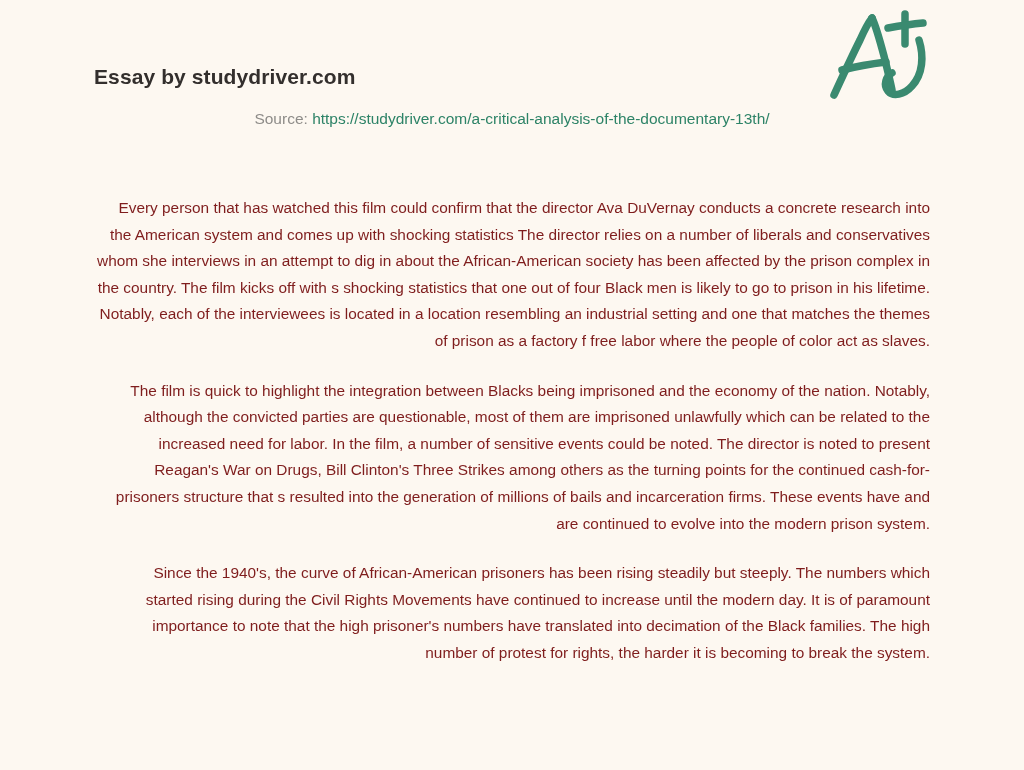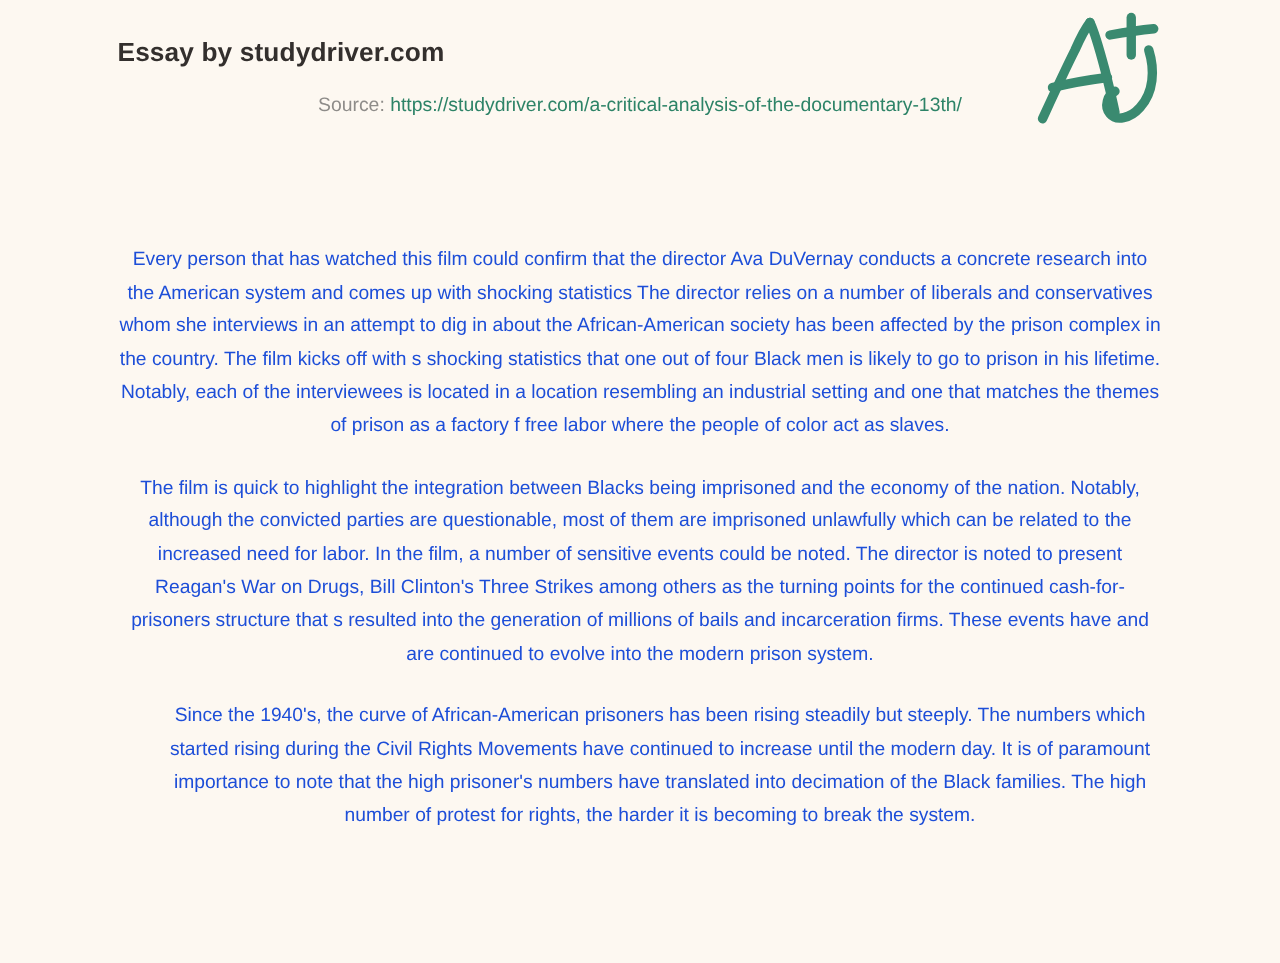--- a/index.html
+++ b/index.html
@@ -20,21 +20,21 @@
     position: relative;
     width: 1024px;
     height: 770px;
     box-sizing: border-box;
     padding: 0 94px;
   }
 
   
   .header {
     position: relative;
-    padding-top: 30px;
+    padding-top: 64px;
     height: 112px;
     box-sizing: border-box;
   }
 
   .byline {
     font-size: 21px;
     font-weight: bold;
     color: #332f2d;
     letter-spacing: 0.1px;
     margin: 0;
@@ -87,22 +87,22 @@
 
   .body-copy {
     margin-top: 27px;
     max-width: 840px;
   }
 
   .body-copy p {
     margin: 0 0 23px 0;
     font-size: 15.4px;
     line-height: 26.6px;
-    color: #1d4ed8;
-    text-align: center;
+    color: #7f1d1d;
+    text-align: right;
   }
   .body-copy p:last-child {
     margin-bottom: 0;
     margin-left: 32px;
   }
 </style>
 </head>
 <body>
 
 <div class="page">

